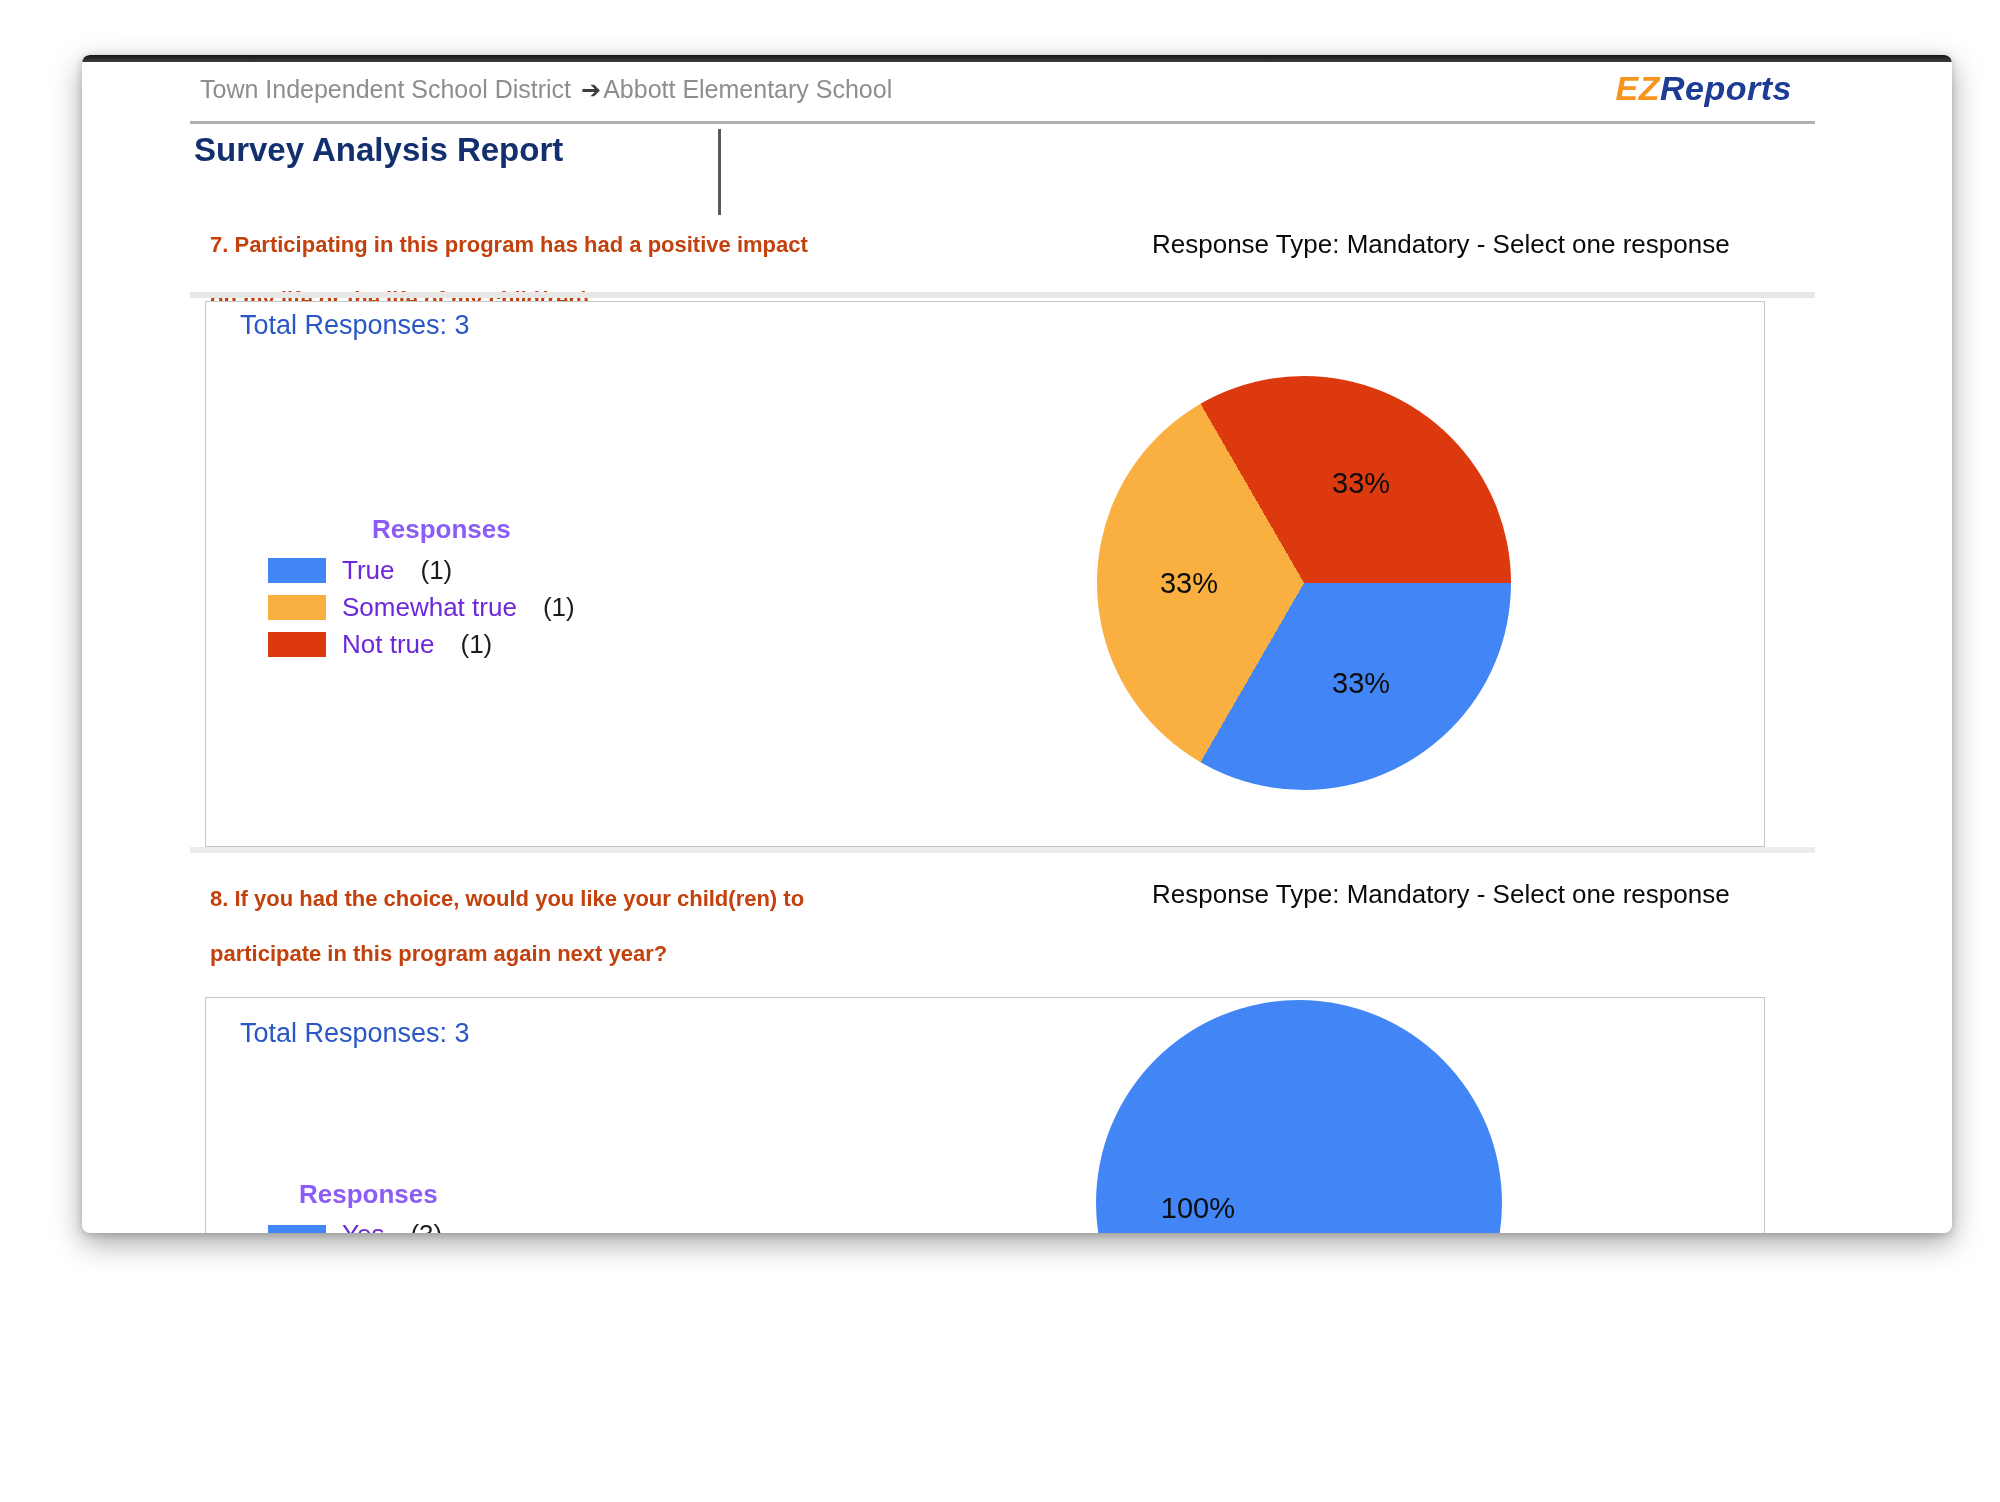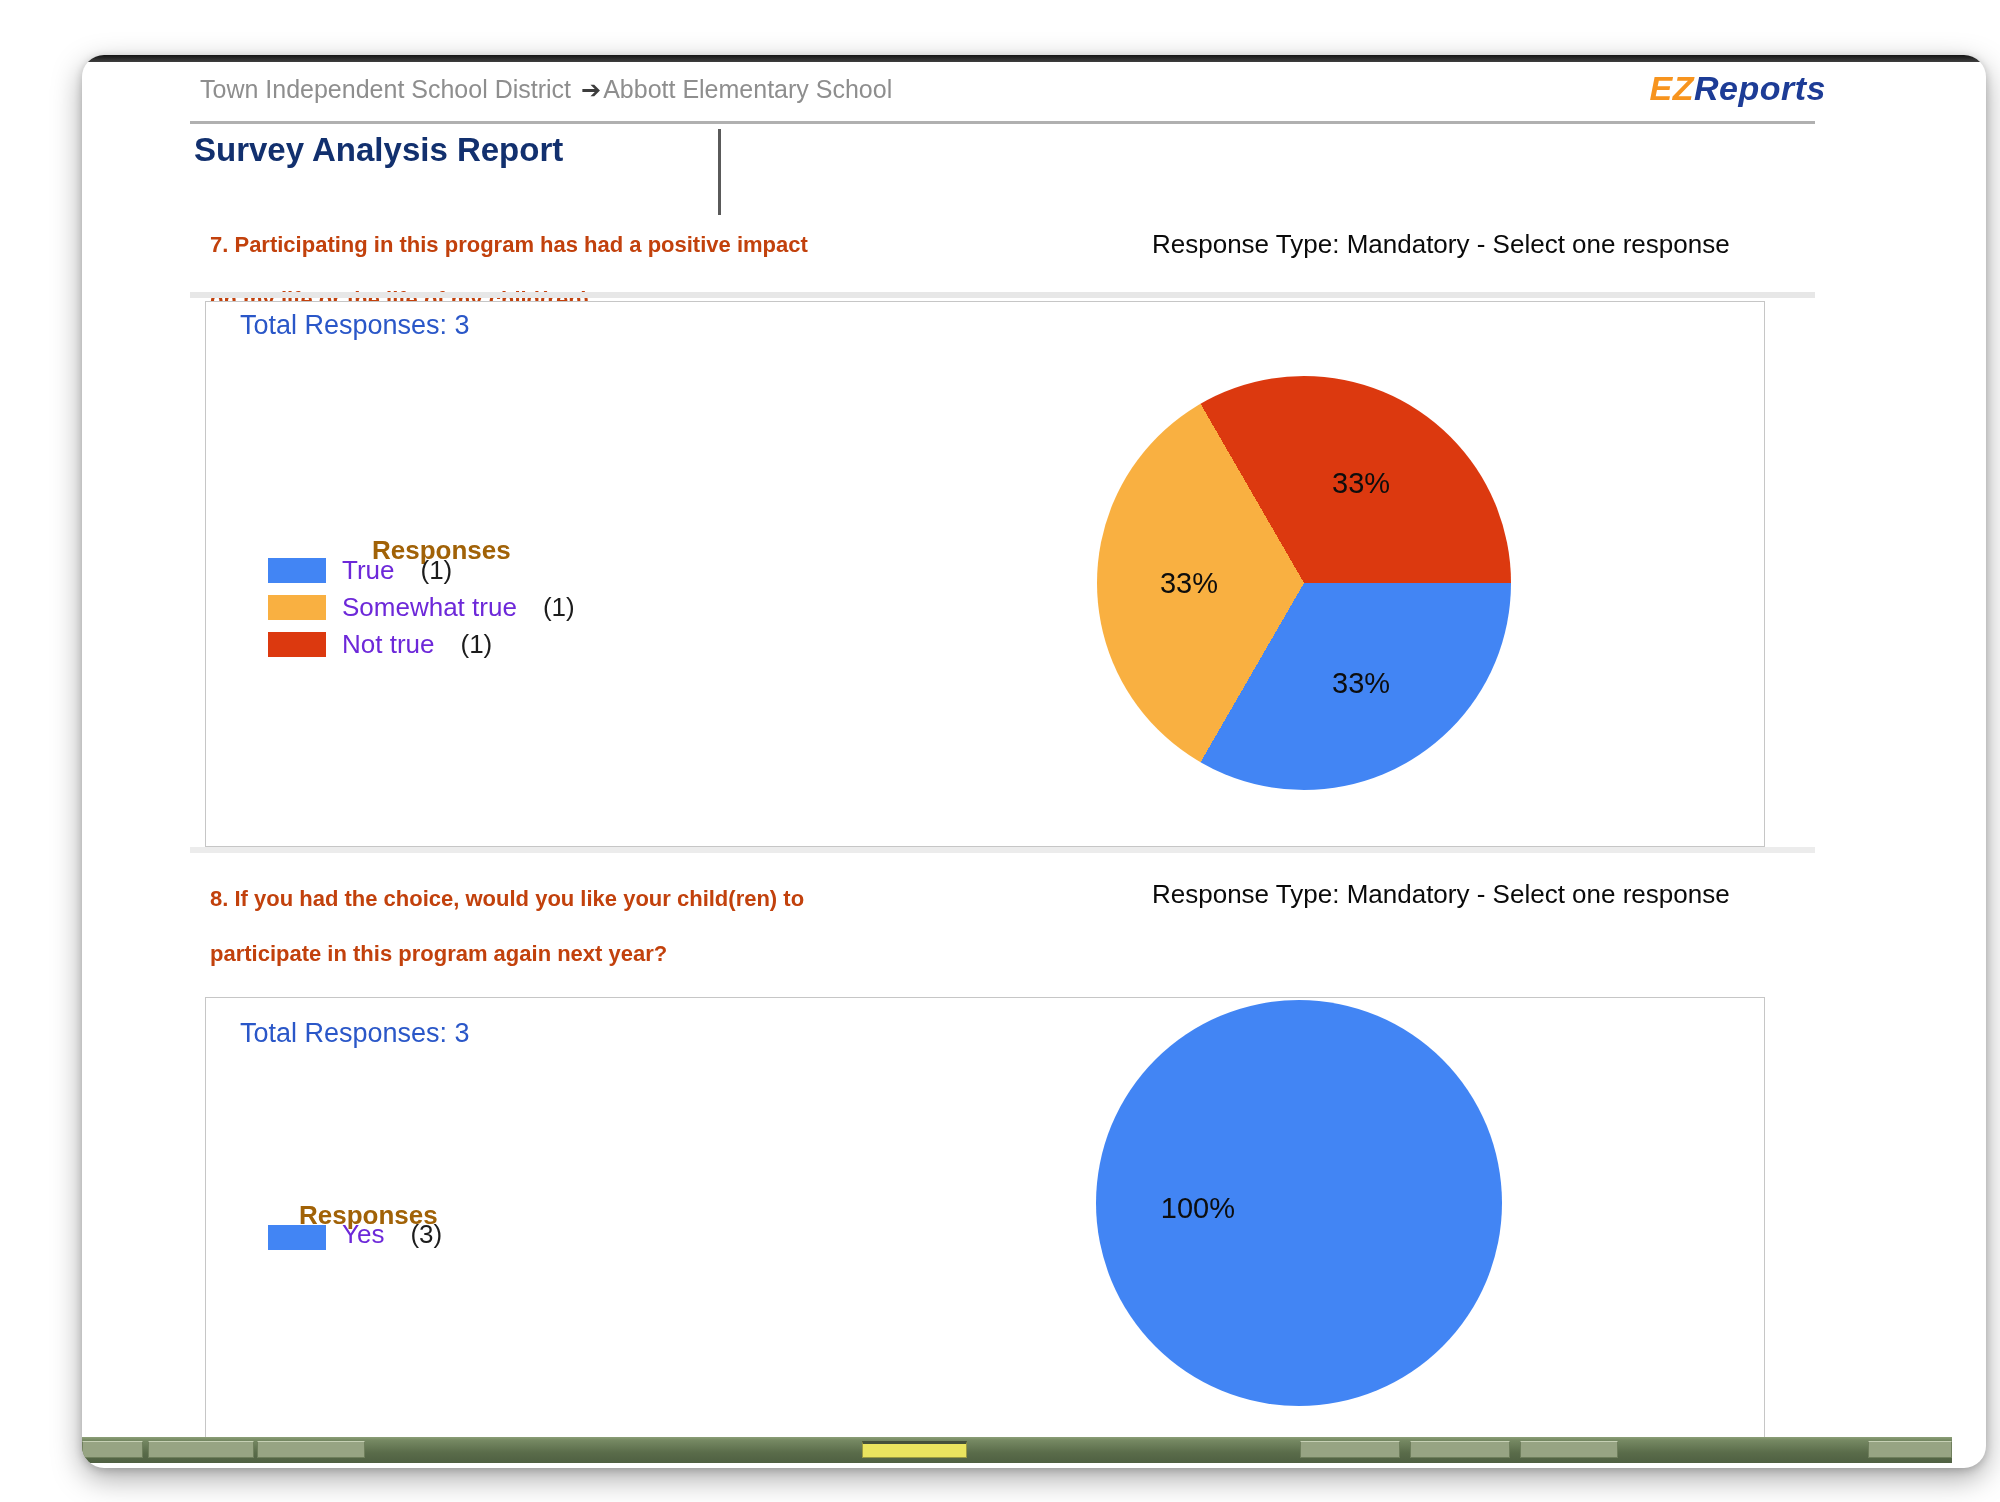--- a/index.html
+++ b/index.html
@@ -1,25 +1,24 @@
 <!DOCTYPE html>
 <html><head>
 <meta charset="utf-8">
 <style>
   html,body{margin:0;padding:0;background:#ffffff;}
   body{font-family:"Liberation Sans",sans-serif;-webkit-font-smoothing:antialiased;}
   .canvas{position:relative;width:2000px;height:1502px;background:#ffffff;overflow:hidden;}
 
   
   .window{
-    position:absolute;left:82px;top:55px;width:1870px;height:1413px;
-    background:#ffffff;border-radius:22px;
+    position:absolute;left:82px;top:55px;width:1870px;height:1178px;
+    background:#ffffff;border-radius:8px;
     box-shadow:0 10px 30px rgba(0,0,0,0.35), 0 2px 8px rgba(0,0,0,0.18);
     overflow:hidden;
-    padding-left:34px;
   }
   .window-topbar{
     position:absolute;left:0;top:0;width:100%;height:7px;
     background:linear-gradient(180deg,#141414,#3f3f3f);
     border-radius:10px 10px 0 0;
   }
 
   
   .breadcrumb{position:absolute;left:118px;top:20px;font-size:25px;color:#8e8e8e;white-space:nowrap;}
   .breadcrumb .crumb{color:#8e8e8e;}
@@ -48,21 +47,21 @@
 
   
   .chart-box{position:absolute;left:123px;width:1558px;background:#ffffff;border:1px solid #c6c6c6;}
   .box1{top:246px;height:544px;}
   .box2{top:942px;height:440px;border-bottom:none;}
 
   .total-resp{position:absolute;font-size:27px;color:#2a57c8;white-space:nowrap;}
   .total1{left:34px;top:8px;}
   .total2{left:34px;top:20px;}
 
-  .legend-title{position:absolute;font-size:26px;font-weight:bold;color:#a16207;white-space:nowrap;margin-top:21px;}
+  .legend-title{position:absolute;font-size:26px;font-weight:bold;color:#8b5cf6;white-space:nowrap;}
   .lt1{left:166px;top:212px;}
   .lt2{left:93px;top:181px;}
   .legend-row{position:absolute;left:62px;display:flex;align-items:center;height:30px;}
   .legend-swatch{width:58px;height:25px;display:inline-block;flex:0 0 auto;}
   .legend-label{font-size:26px;color:#6d28d9;margin-left:16px;white-space:nowrap;}
   .legend-count{font-size:26px;color:#1c1c1c;margin-left:26px;white-space:nowrap;}
   .r1a{top:253px;} .r1b{top:290px;} .r1c{top:327px;justify-content:flex-end;}
   .r2a{top:222px;align-items:flex-end;}
 
   

